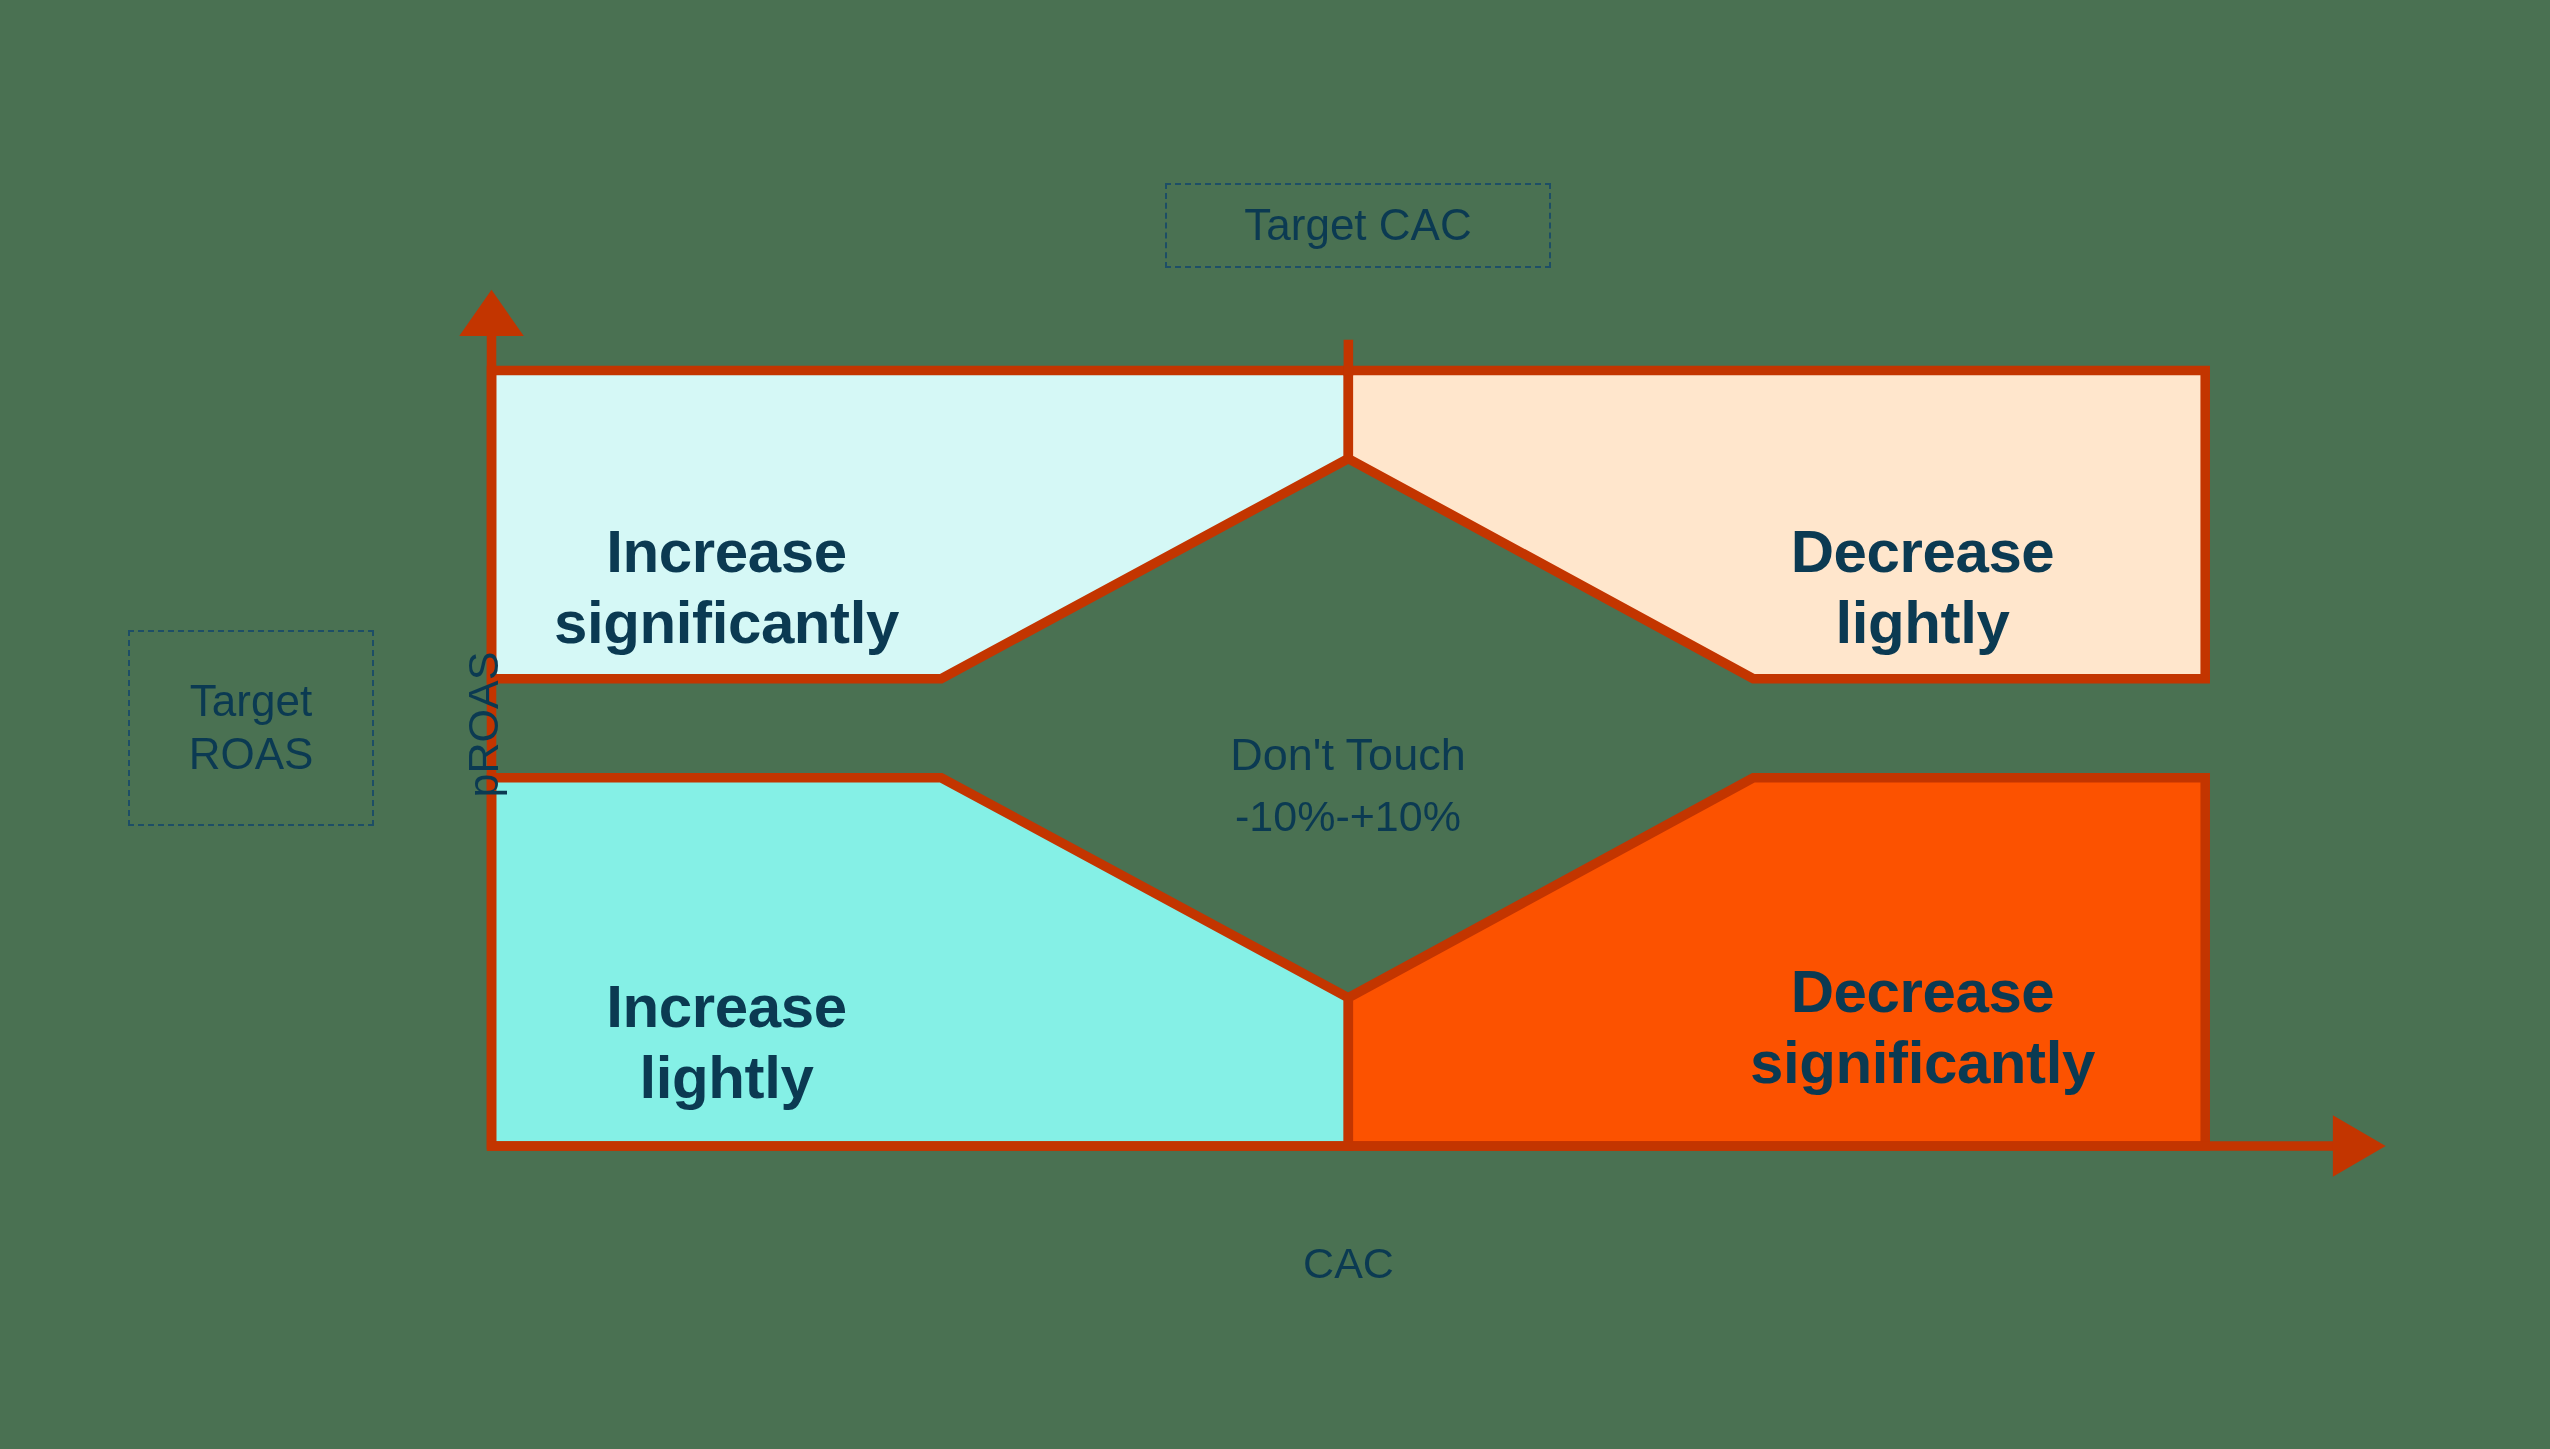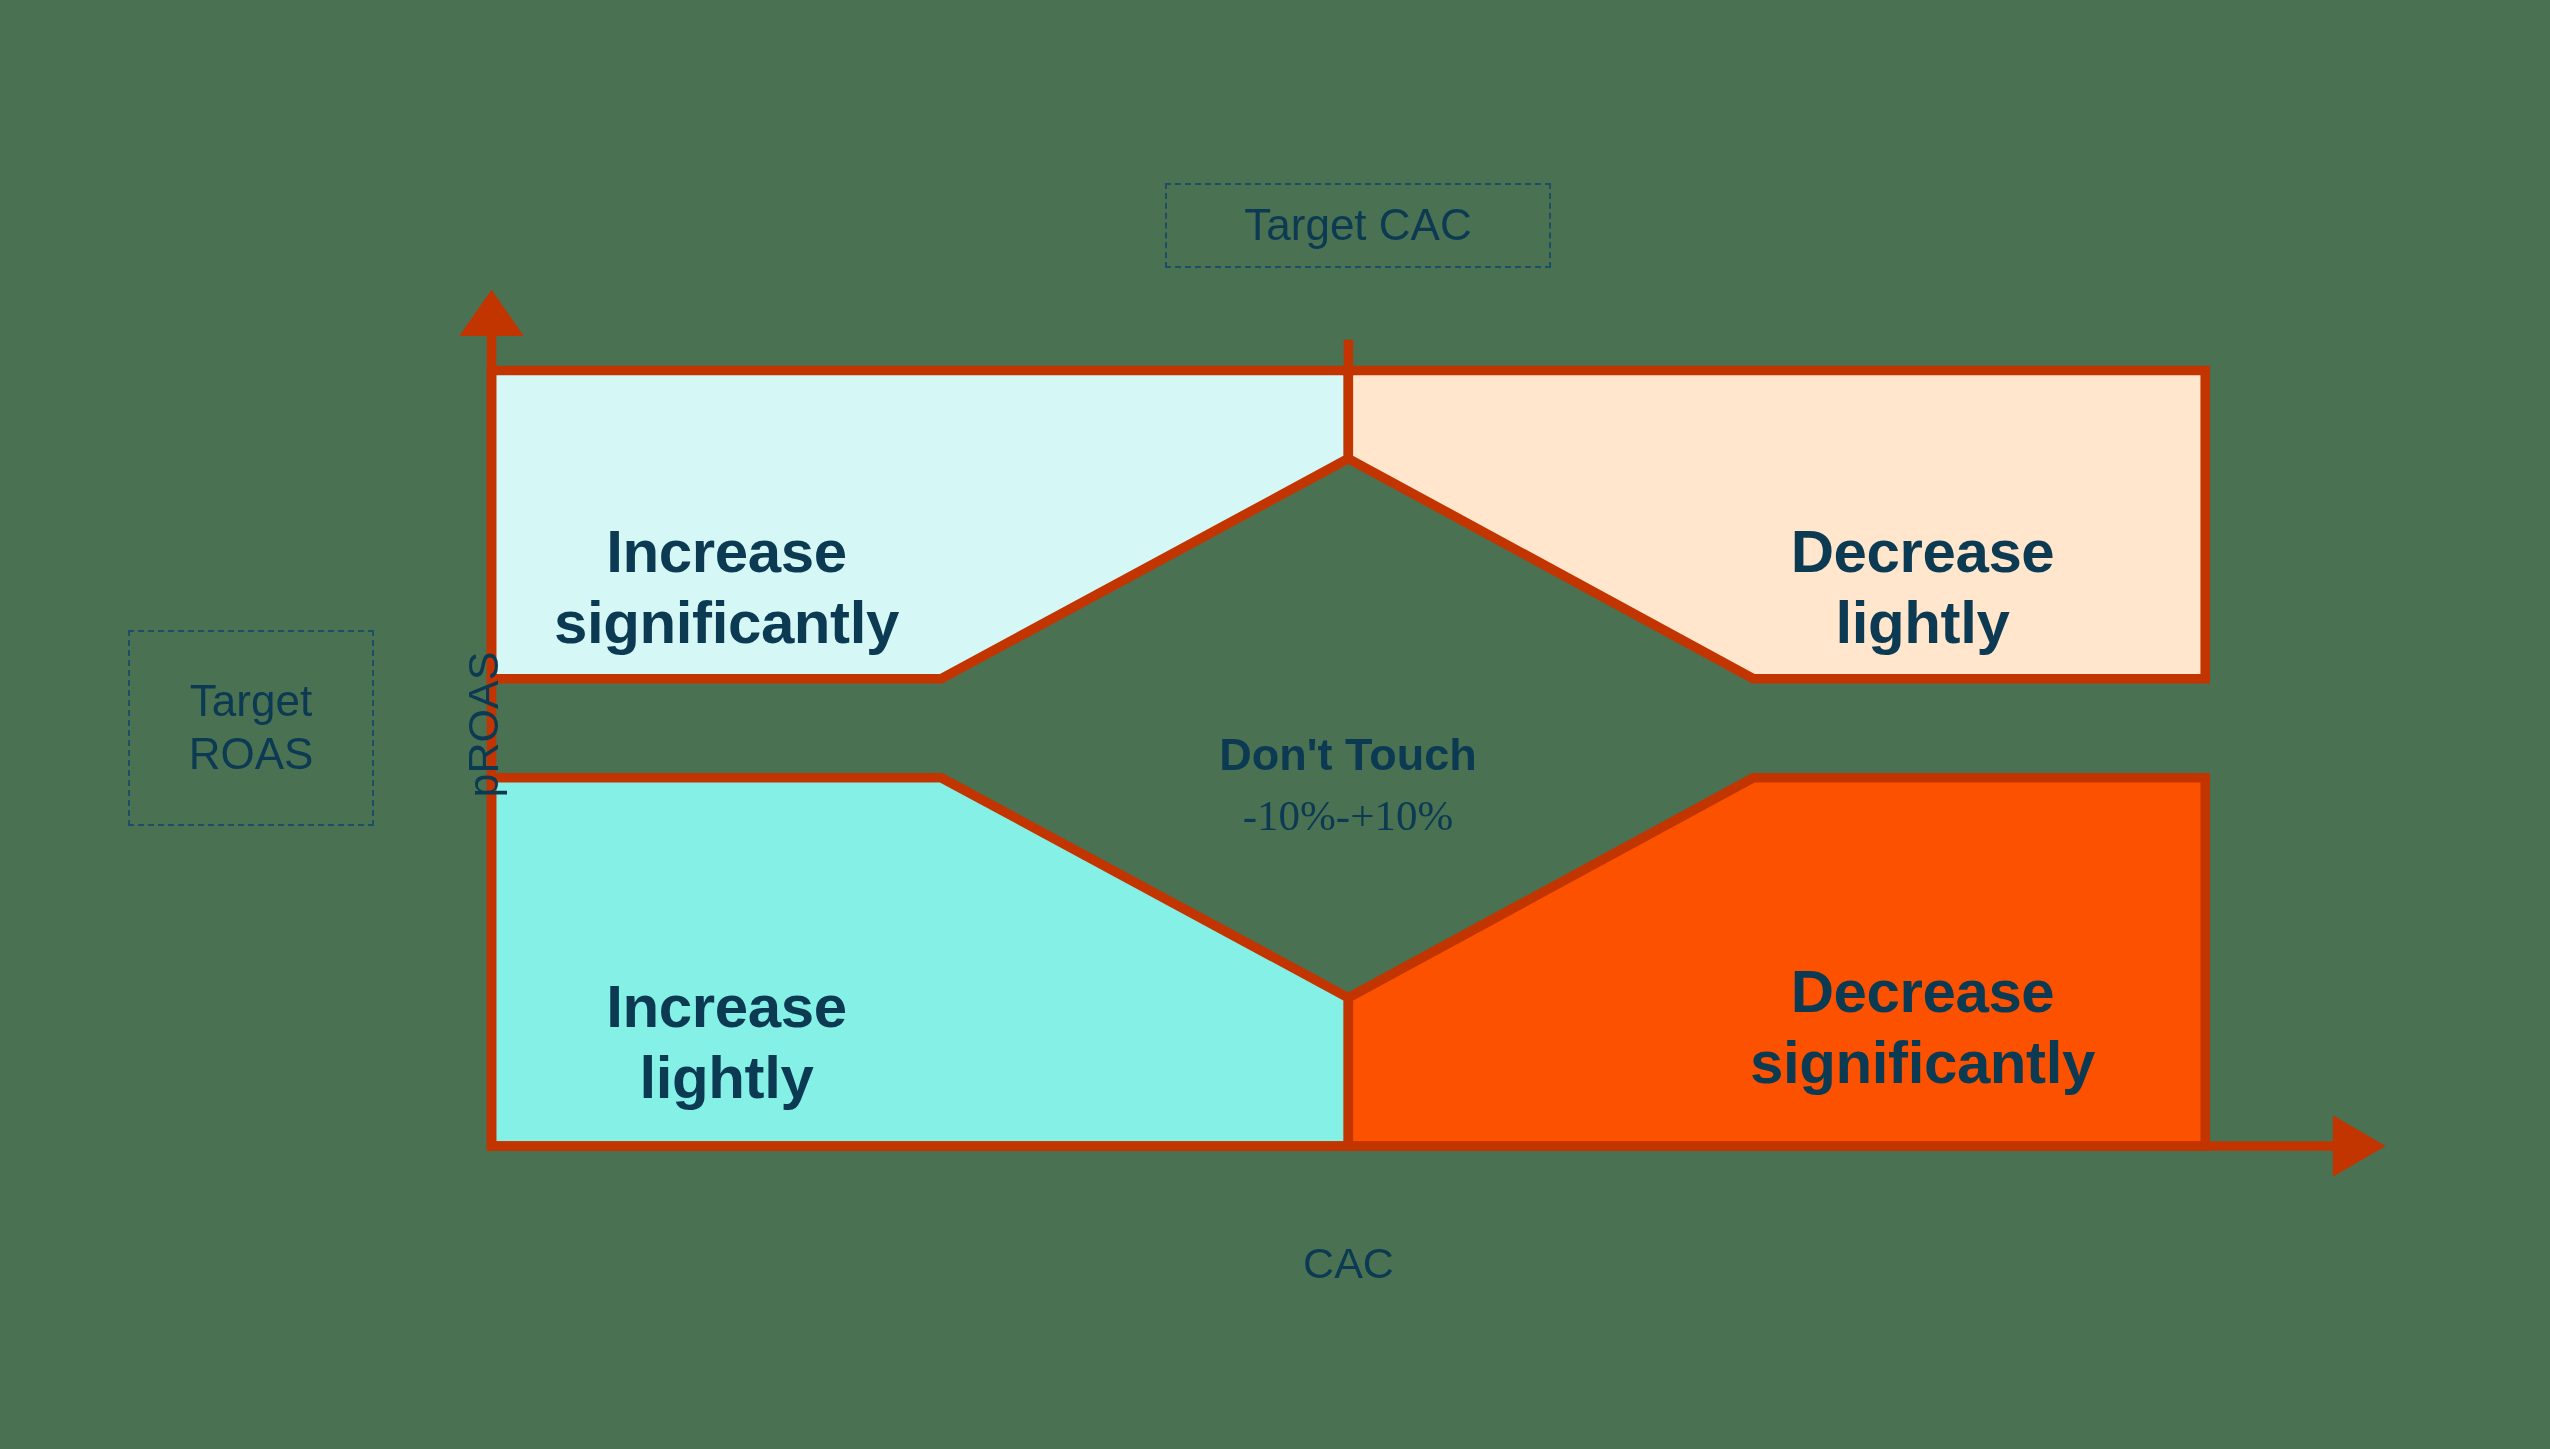--- a/index.html
+++ b/index.html
@@ -30,26 +30,25 @@
     white-space: pre-line;
     font-family: "Liberation Sans", sans-serif;
   }
   .quad-label {
     font-weight: bold;
     font-size: 60px;
     letter-spacing: -0.4px;
   }
   .dont-touch-title {
     font-size: 45px;
-    font-weight: 700;
+    font-weight: 400;
   }
   .dont-touch-range {
     font-size: 43px;
     font-weight: 400;
-    font-family: Liberation Serif, serif;
   }
   .axis-label {
     font-size: 43px;
     font-weight: 400;
   }
   .callout {
     position: absolute;
     border: 2.2px dashed #1d4e66;
     display: flex;
     align-items: center;

